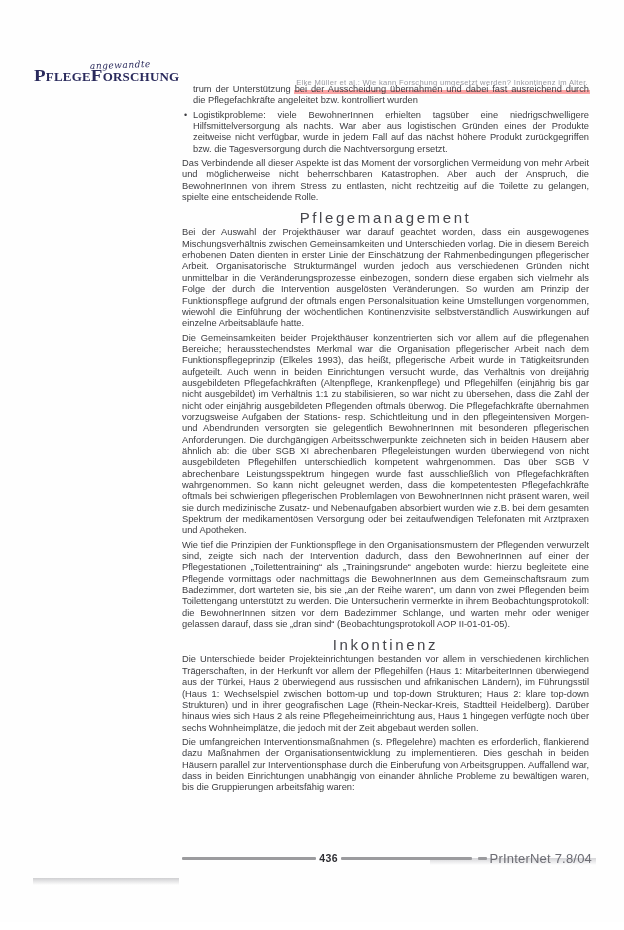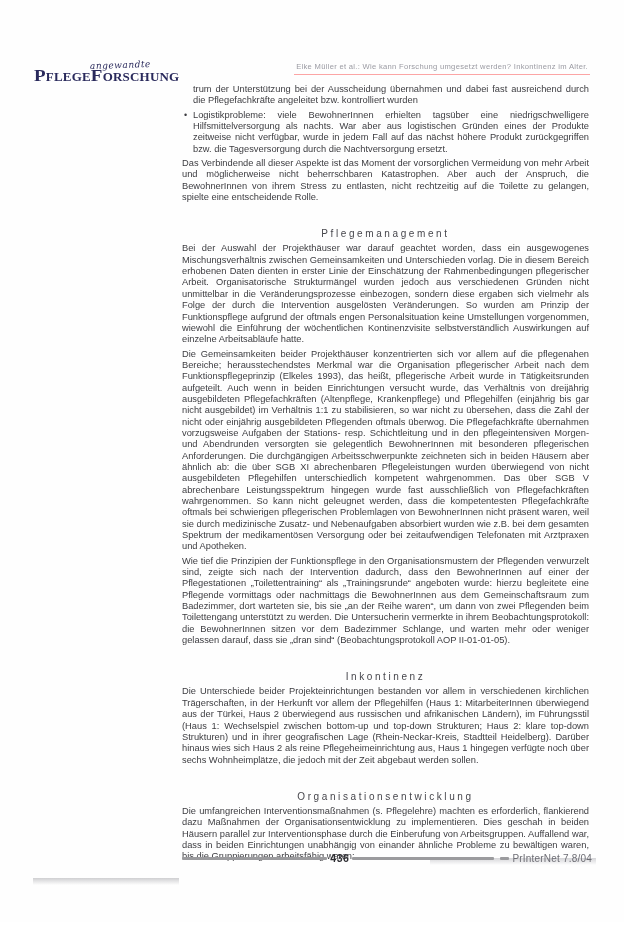--- a/index.html
+++ b/index.html
@@ -25,23 +25,23 @@
     white-space:nowrap;
   }
   .brand-script{
     position:absolute;left:56px;top:-2px;
     font-family:"DejaVu Serif",serif;font-style:italic;
     font-size:9px;color:#2a2a5c;letter-spacing:.5px;
     transform:rotate(-2deg);
     white-space:nowrap;
   }
   .running-head{
-    position:absolute;right:34px;top:62px;
+    position:absolute;right:34px;top:78px;
     font-size:7.6px;color:#9a9aa2;letter-spacing:.3px;
-    border-bottom:1px solid #fca5a5;padding:0 2px 3px 2px;
+    border-bottom:4px solid #fca5a5;padding:0 2px 3px 2px;
     white-space:nowrap;
   }
   
   .side-bar{
     position:absolute;left:33px;top:99px;width:146px;height:779px;
     background:linear-gradient(90deg,
       #fbfbfc 0%, #f3f2f6 22%, #e6e4ed 42%,
       #d2cede 62%, #beb8cf 82%, #b2accа 92%, #b1abc9 100%);
   }
   .side-bar::after{
@@ -63,39 +63,39 @@
   .content p{margin:0 0 3px 0;}
   .indent{margin-left:11px !important;}
   .bullet-item{
     margin:2px 0 3px 11px;position:relative;
   }
   .bullet-dot{
     position:absolute;left:-9px;top:0;font-size:9px;color:#3c3c40;
   }
   .lead-italic{}
   .sec-heading{
-    text-align:center;font-size:10px;letter-spacing:2.6px;
+    text-align:center;font-size:15px;letter-spacing:2.6px;
     color:#46464c;font-weight:400;
-    margin:24px 0 2px 0;line-height:14px;
+    margin:8px 0 2px 0;line-height:14px;
   }
   
   .footer{
     position:absolute;left:182px;top:851px;width:410px;height:14px;
     display:flex;align-items:center;
   }
   .rule{height:3px;background:#9b9b9e;border-radius:1px;}
   .rule.left{width:152px;}
   .rule.right{width:148px;}
   .rule.stub{width:10px;margin-left:6px;}
   .page-number{
     font-weight:700;font-size:10.5px;color:#2e2e33;
     padding:0 3px;letter-spacing:.5px;
   }
   .journal-ref{
-    font-size:10px;color:#6d6d74;letter-spacing:.2px;
+    font-size:13px;color:#6d6d74;letter-spacing:.2px;
     padding-left:3px;white-space:nowrap;
   }
 </style>
 </head>
 <body>
 
 <div class="page">
 
   <div class="brand">
     <div class="brand-name">PflegeForschung</div>
@@ -119,21 +119,20 @@
 
     <h2 class="sec-heading">Pflegemanagement</h2>
     <p>Bei der Auswahl der Projekthäuser war darauf geachtet worden, dass ein ausgewogenes Mischungsverhältnis zwischen Gemeinsamkeiten und Unterschieden vorlag. Die in diesem Bereich erhobenen Daten dienten in erster Linie der Einschätzung der Rahmenbedingungen pflegerischer Arbeit. Organisatorische Strukturmängel wurden jedoch aus verschiedenen Gründen nicht unmittelbar in die Veränderungsprozesse einbezogen, sondern diese ergaben sich vielmehr als Folge der durch die Intervention ausgelösten Veränderungen. So wurden am Prinzip der Funktionspflege aufgrund der oftmals engen Personalsituation keine Umstellungen vorgenommen, wiewohl die Einführung der wöchentlichen Kontinenzvisite selbstverständlich Auswirkungen auf einzelne Arbeitsabläufe hatte.</p>
 
     <p>Die Gemeinsamkeiten beider Projekthäuser konzentrierten sich vor allem auf die pflegenahen Bereiche; herausstechendstes Merkmal war die Organisation pflegerischer Arbeit nach dem Funktionspflegeprinzip (Elkeles 1993), das heißt, pflegerische Arbeit wurde in Tätigkeitsrunden aufgeteilt. Auch wenn in beiden Einrichtungen versucht wurde, das Verhältnis von dreijährig ausgebildeten Pflegefachkräften (Altenpflege, Krankenpflege) und Pflegehilfen (einjährig bis gar nicht ausgebildet) im Verhältnis 1:1 zu stabilisieren, so war nicht zu übersehen, dass die Zahl der nicht oder einjährig ausgebildeten Pflegenden oftmals überwog. Die Pflegefachkräfte übernahmen vorzugsweise Aufgaben der Stations- resp. Schichtleitung und in den pflegeintensiven Morgen- und Abendrunden versorgten sie gelegentlich BewohnerInnen mit besonderen pflegerischen Anforderungen. Die durchgängigen Arbeitsschwerpunkte zeichneten sich in beiden Häusern aber ähnlich ab: die über SGB XI abrechenbaren Pflegeleistungen wurden überwiegend von nicht ausgebildeten Pflegehilfen unterschiedlich kompetent wahrgenommen. Das über SGB V abrechenbare Leistungsspektrum hingegen wurde fast ausschließlich von Pflegefachkräften wahrgenommen. So kann nicht geleugnet werden, dass die kompetentesten Pflegefachkräfte oftmals bei schwierigen pflegerischen Problemlagen von BewohnerInnen nicht präsent waren, weil sie durch medizinische Zusatz- und Nebenaufgaben absorbiert wurden wie z.B. bei dem gesamten Spektrum der medikamentösen Versorgung oder bei zeitaufwendigen Telefonaten mit Arztpraxen und Apotheken.</p>
     <p>Wie tief die Prinzipien der Funktionspflege in den Organisationsmustern der Pflegenden verwurzelt sind, zeigte sich nach der Intervention dadurch, dass den BewohnerInnen auf einer der Pflegestationen „Toilettentraining“ als „Trainingsrunde“ angeboten wurde: hierzu begleitete eine Pflegende vormittags oder nachmittags die BewohnerInnen aus dem Gemeinschaftsraum zum Badezimmer, dort warteten sie, bis sie „an der Reihe waren“, um dann von zwei Pflegenden beim Toilettengang unterstützt zu werden. Die Untersucherin vermerkte in ihrem Beobachtungsprotokoll: die BewohnerInnen sitzen vor dem Badezimmer Schlange, und warten mehr oder weniger gelassen darauf, dass sie „dran sind“ (Beobachtungsprotokoll AOP II-01-01-05).</p>
 
     <h2 class="sec-heading">Inkontinenz</h2>
     <p>Die Unterschiede beider Projekteinrichtungen bestanden vor allem in verschiedenen kirchlichen Trägerschaften, in der Herkunft vor allem der Pflegehilfen (Haus 1: MitarbeiterInnen überwiegend aus der Türkei, Haus 2 überwiegend aus russischen und afrikanischen Ländern), im Führungsstil (Haus 1: Wechselspiel zwischen bottom-up und top-down Strukturen; Haus 2: klare top-down Strukturen) und in ihrer geografischen Lage (Rhein-Neckar-Kreis, Stadtteil Heidelberg). Darüber hinaus wies sich Haus 2 als reine Pflegeheimeinrichtung aus, Haus 1 hingegen verfügte noch über sechs Wohnheimplätze, die jedoch mit der Zeit abgebaut werden sollen.</p>
 
-    <h2 class="sec-heading">Organisationsentwicklung</h2>
     <p>Die umfangreichen Interventionsmaßnahmen (s. Pflegelehre) machten es erforderlich, flankierend dazu Maßnahmen der Organisationsentwicklung zu implementieren. Dies geschah in beiden Häusern parallel zur Interventionsphase durch die Einberufung von Arbeitsgruppen. Auffallend war, dass in beiden Einrichtungen unabhängig von einander ähnliche Probleme zu bewältigen waren, bis die Gruppierungen arbeitsfähig waren:</p>
   </div>
 
   <div class="footer">
     <div class="rule left"></div>
     <div class="page-number">436</div>
     <div class="rule right"></div>
     <div class="rule stub"></div>
     <div class="journal-ref">PrInterNet 7.8/04</div>
   </div>

